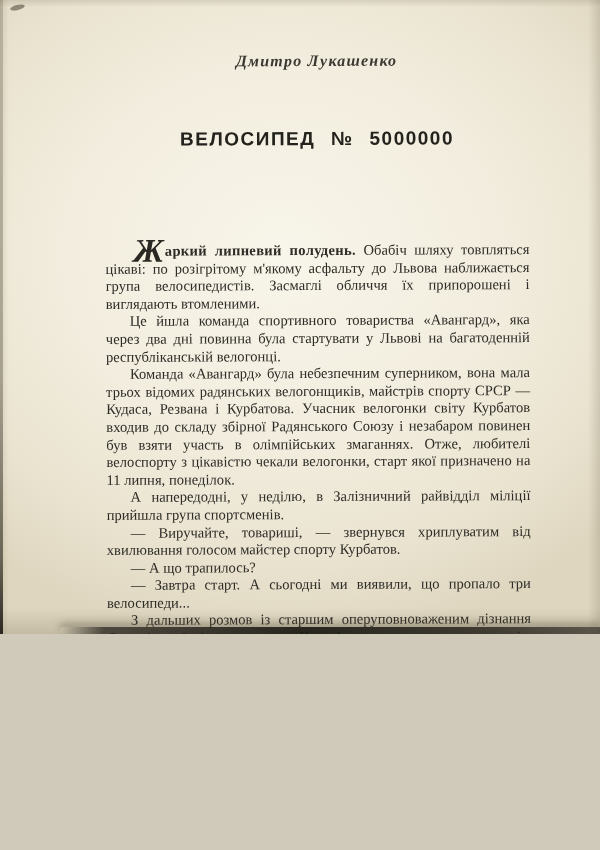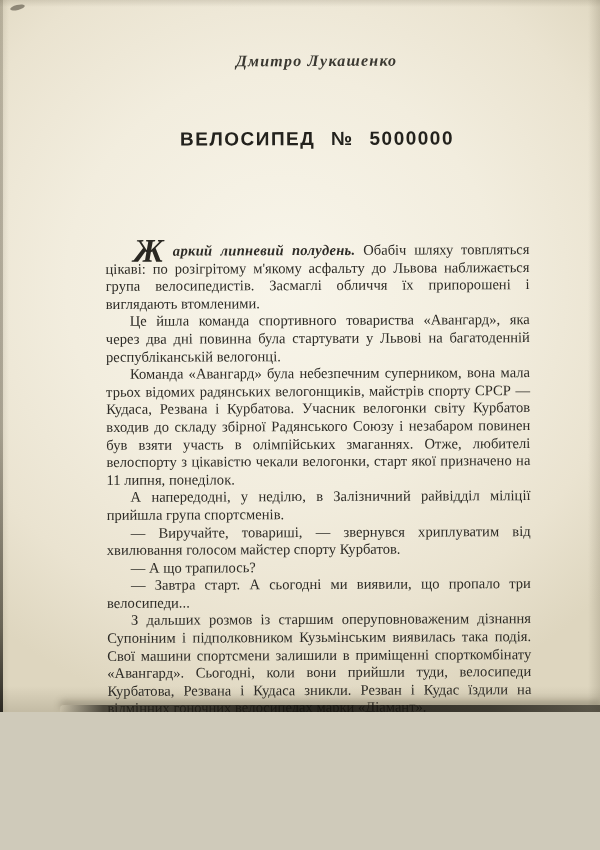--- a/index.html
+++ b/index.html
@@ -7,21 +7,21 @@
     padding: 0;
     width: 600px;
     height: 850px;
     overflow: hidden;
     background: #cfcaba;
     font-family: "Liberation Serif", serif;
   }
   .scan {
     position: relative;
     width: 600px;
-    height: 712px;
+    height: 634px;
     overflow: hidden;
   }
   .paper {
     position: absolute;
     inset: 0;
     background:
       linear-gradient(to bottom, rgba(120,112,90,0.20), rgba(0,0,0,0) 7px),
       linear-gradient(to right, rgba(120,112,90,0.18), rgba(0,0,0,0) 9px),
       linear-gradient(to left, rgba(110,102,80,0.22), rgba(0,0,0,0) 12px),
       linear-gradient(to top, rgba(100,92,70,0.22), rgba(0,0,0,0) 26px),
@@ -72,24 +72,22 @@
   .dropcap {
     font-size: 33px;
     line-height: 0;
     font-style: italic;
     font-weight: bold;
     vertical-align: -6px;
     letter-spacing: 1px;
     color: #2a2822;
   }
   .leadphrase {
-    font-style: italic;
     font-weight: bold;
     letter-spacing: 0.3px;
-    margin-left: 8px;
   }
   .pagenum {
     margin-top: 15px;
     margin-left: 2px;
     font-size: 14px;
     letter-spacing: 1px;
     color: #3a3830;
   }
   .edge-bottom {
     position: absolute;

